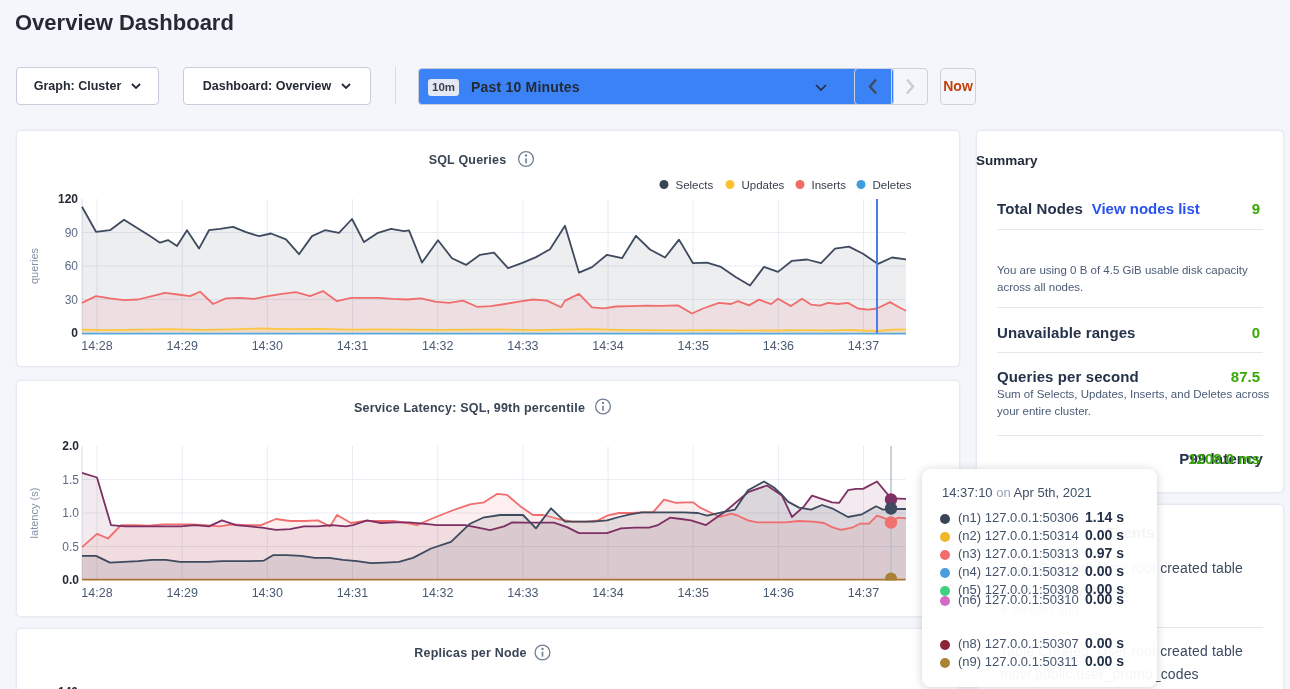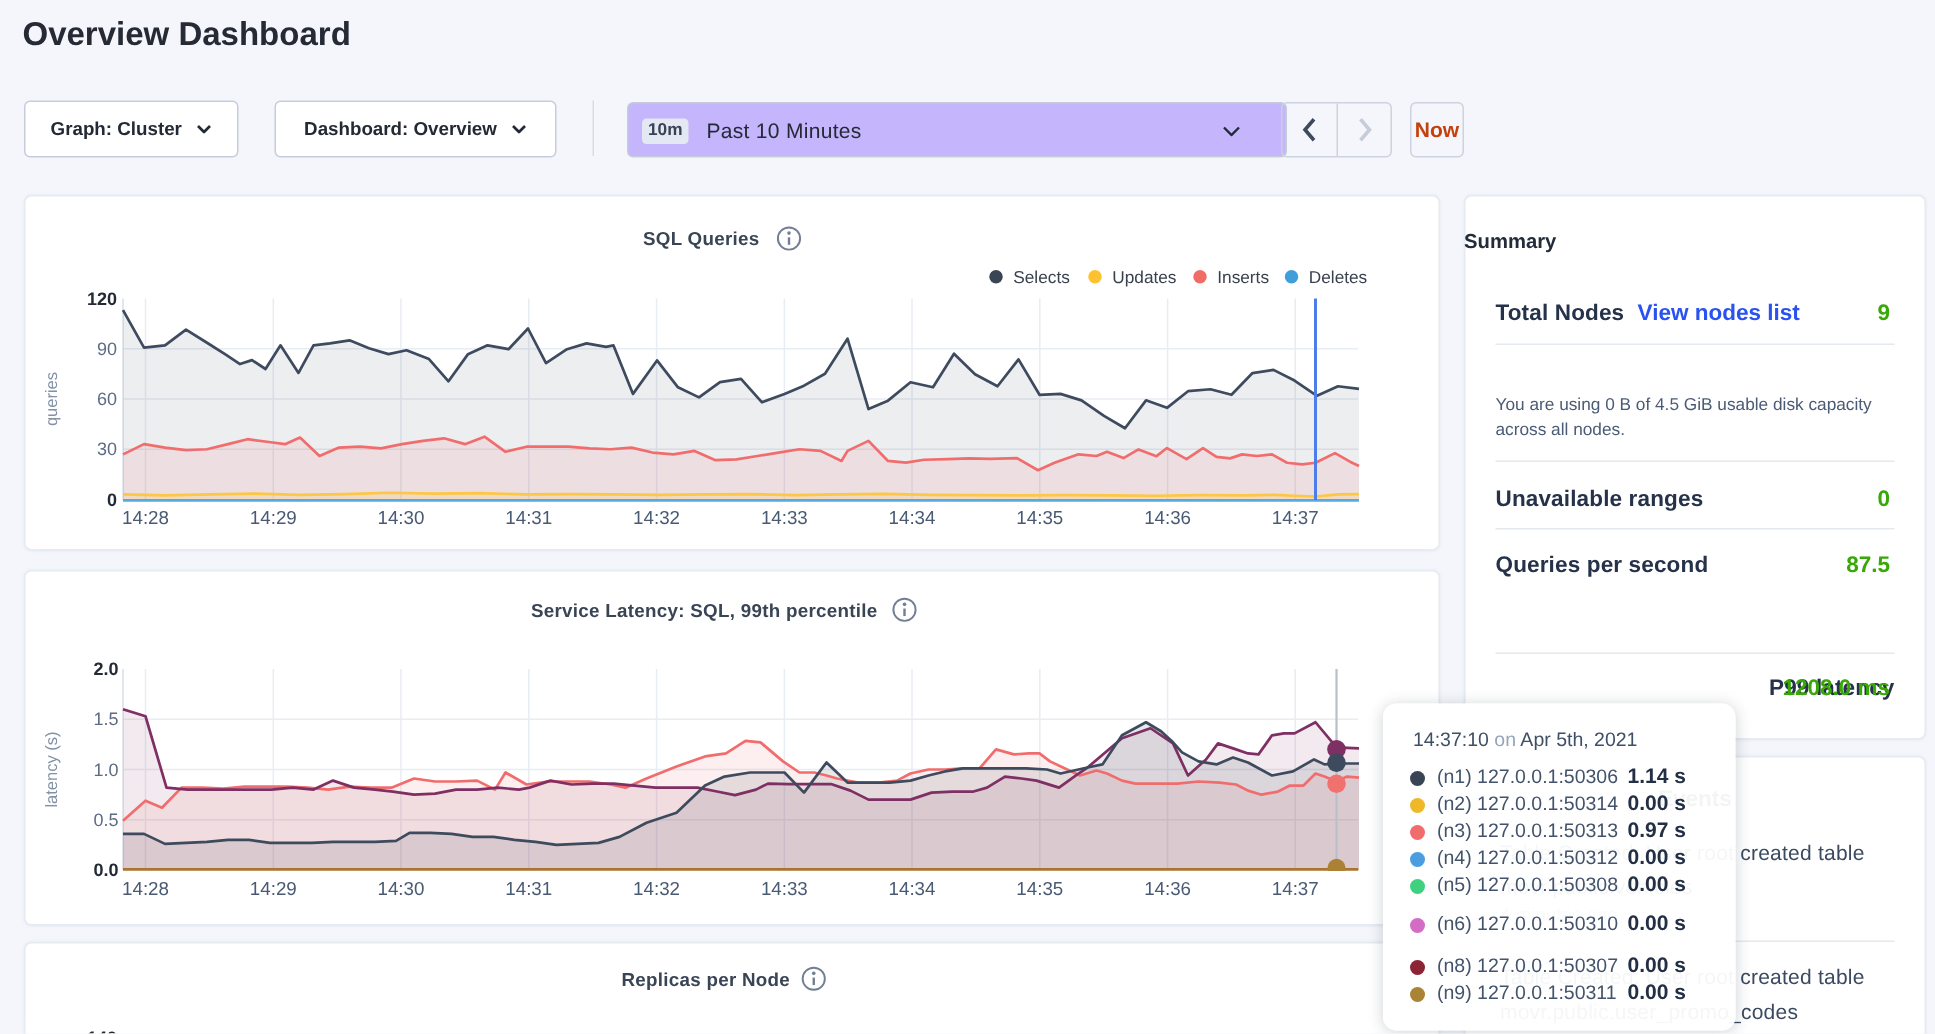--- a/index.html
+++ b/index.html
@@ -3,25 +3,25 @@
 * { margin:0; padding:0; box-sizing:border-box; }
 html,body { width:1290px; height:689px; overflow:hidden; background:#f4f6fb;
   font-family:"Liberation Sans", sans-serif; }
 #page { position:relative; width:1290px; height:689px; }
 h1 { position:absolute; left:15px; top:10px; font-size:22px; font-weight:700;
   color:#252a35; letter-spacing:0; }
 .btn { position:absolute; background:#fff; border:1px solid #c6ccda; border-radius:4px;
   display:flex; align-items:center; justify-content:center; font-weight:700; font-size:12.5px; color:#242a35; }
 .chev { margin-left:10px; }
 .vdiv { position:absolute; left:395px; top:67px; width:1px; height:37px; background:#d8dce5; }
-.timebox { position:absolute; left:418px; top:68px; width:440px; height:37px; background:#c4b5fd;
+.timebox { position:absolute; left:418px; top:68px; width:476px; height:37px; background:#3b82f6;
   border:1px solid #c6ccda; border-radius:4px; }
 .badge { position:absolute; left:9px; top:10px; width:31px; height:17px; background:#e4e8f2;
   border-radius:3px; font-size:11.5px; font-weight:700; color:#3a4354; text-align:center; line-height:17px; }
-.timetext { position:absolute; left:52px; top:10px; font-size:14px; font-weight:400; color:#242a35; letter-spacing:0.2px; }
+.timetext { position:absolute; left:52px; top:10px; font-size:14px; font-weight:700; color:#242a35; letter-spacing:0.2px; }
 .arrowbox { position:absolute; left:854px; top:68px; width:74px; height:37px; border:1px solid #ccd2de; border-radius:4px; }
 .arrowdiv { position:absolute; left:36px; top:0; width:1px; height:35px; background:#ccd2de; }
 .nowbtn { position:absolute; left:940px; top:68px; width:36px; height:37px; border:1px solid #ccd2de;
   border-radius:4px; font-size:14px; font-weight:700; color:#c2410c; text-align:center; line-height:35px; }
 .card { position:absolute; background:#fff; border:1px solid #e6eaf2; border-radius:5px;
   box-shadow:0 0 2px rgba(110,120,140,0.12); }
 svg.overlay { position:absolute; left:0; top:0; z-index:5; }
 .ctitle { font-weight:700; font-size:12.5px; fill:#394455; letter-spacing:0.2px; }
 .leg { font-size:11.5px; fill:#39404e; }
 .ybold { font-size:12px; font-weight:700; fill:#242a35; }
@@ -86,20 +86,21 @@
 <div class="card" style="left:976px;top:504px;width:308px;height:224px;"></div>
 
 <div style="position:absolute;left:976px;top:153px;width:308px;text-align:left;font-size:13.5px;font-weight:700;color:#242c3b;">Summary</div>
 <div class="srow" style="top:200px;"><span class="slabel">Total Nodes</span>&nbsp;&nbsp;<span class="slink">View nodes list</span><span class="sval">9</span></div>
 <div class="sdiv" style="top:229px;"></div>
 <div class="sdesc" style="top:262px;">You are using 0 B of 4.5 GiB usable disk capacity<br>across all nodes.</div>
 <div class="sdiv" style="top:307px;"></div>
 <div class="srow" style="top:324px;"><span class="slabel">Unavailable ranges</span><span class="sval">0</span></div>
 <div class="sdiv" style="top:352px;"></div>
 <div class="srow" style="top:368px;"><span class="slabel">Queries per second</span><span class="sval">87.5</span></div>
+<div class="sdesc" style="top:386px;">Sum of Selects, Updates, Inserts, and Deletes across<br>your entire cluster.</div>
 <div class="sdiv" style="top:435px;"></div>
 <div class="srow" style="top:450px;text-align:right;"><span class="slabel">P99 latency</span><span class="sval">1208.0 ms</span></div>
 
 <div style="position:absolute;left:976px;top:524px;width:308px;text-align:center;font-size:15px;font-weight:700;color:#242c3b;">Events</div>
 <div class="etext" style="top:557px;">Table Created: User root created table movr.public.vehicles</div>
 <div class="etime" style="top:603px;">4 minutes ago</div>
 <div class="sdiv" style="top:627px;left:1000px;width:263px;"></div>
 <div class="etext" style="top:640px;">Table Created: User root created table movr.public.user_promo_codes</div>
 
 <svg class="overlay" width="1290" height="689" viewBox="0 0 1290 689">
@@ -235,21 +236,21 @@
 <div class="trow" style="top:94px">
         <span class="tdot" style="background:#4a9ee0"></span>
         <span class="tlab">(n4) 127.0.0.1:50312</span>
         <span class="tval">0.00 s</span>
       </div>
 <div class="trow" style="top:112px">
         <span class="tdot" style="background:#3fd180"></span>
         <span class="tlab">(n5) 127.0.0.1:50308</span>
         <span class="tval">0.00 s</span>
       </div>
-<div class="trow" style="top:138px">
+<div class="trow" style="top:122px">
         <span class="tdot" style="background:#d36cc5"></span>
         <span class="tlab">(n6) 127.0.0.1:50310</span>
         <span class="tval">0.00 s</span>
       </div>
 <div class="trow" style="top:166px">
         <span class="tdot" style="background:#8b2434"></span>
         <span class="tlab">(n8) 127.0.0.1:50307</span>
         <span class="tval">0.00 s</span>
       </div>
 <div class="trow" style="top:184px">

